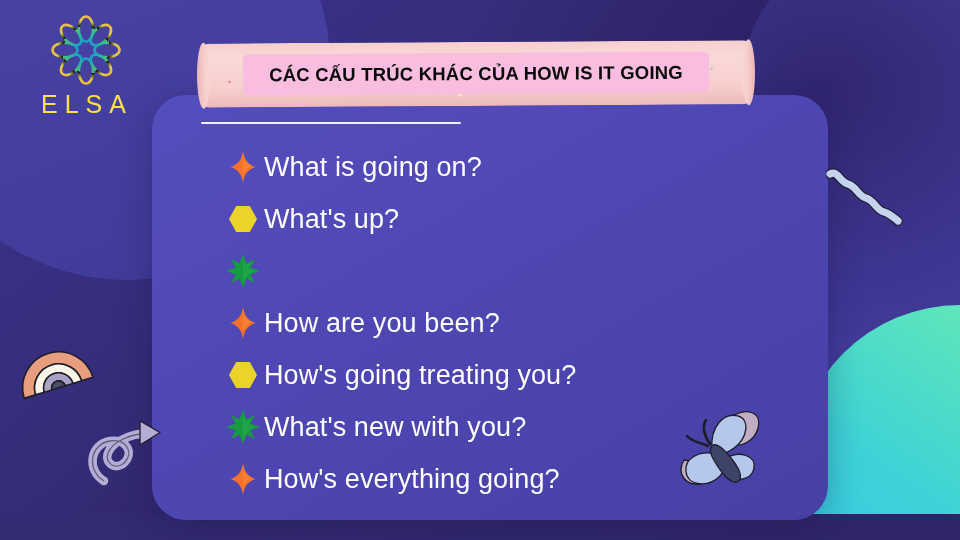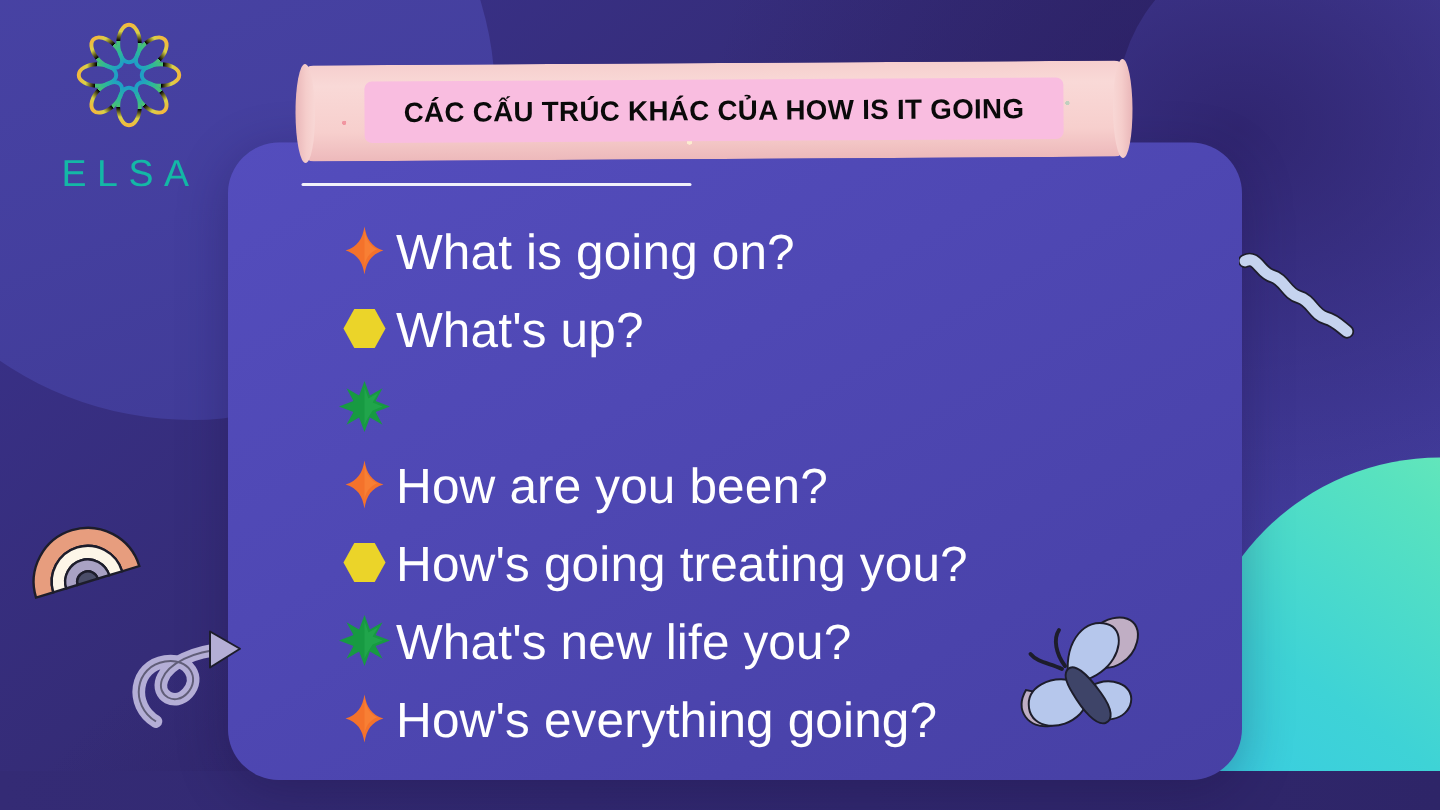--- a/index.html
+++ b/index.html
@@ -61,24 +61,24 @@
 
   
   .logo {
     position: absolute;
     left: 22px; top: 14px;
     width: 130px; height: 100px;
   }
   .logo-mark { position: absolute; left: 28px; top: 0; }
   .logo-word {
     position: absolute;
-    left: 0; top: 88px;
+    left: 0; top: 76px;
     width: 130px;
     text-align: center;
-    color: #14b8a6;
+    color: #fde047;
     font-size: 25px;
     letter-spacing: 7px;
     font-weight: 400;
   }
 
   
   .card {
     position: absolute;
     left: 152px; top: 95px;
     width: 676px; height: 425px;
@@ -159,21 +159,21 @@
   }
   .bullet {
     width: 42px;
     flex: 0 0 42px;
     display: flex;
     align-items: center;
     justify-content: center;
   }
   .item-text {
     color: #ffffff;
-    font-size: 33px;
+    font-size: 27px;
     font-weight: 400;
     letter-spacing: .1px;
     line-height: 1;
     white-space: nowrap;
   }
 
   
   .deco { position: absolute; }
   .deco-rainbow { left: 12px; top: 330px; transform: rotate(-17deg); }
   .deco-arrow   { left: 82px; top: 418px; }
@@ -305,21 +305,21 @@
 
     <div class="list-item">
       <span class="bullet">
         <svg width="36" height="36" viewBox="0 0 36 36">
             <g transform="translate(18,18)">
               <path d="M0 -17 L3.6 -7.4 L12 -12.1 L7.4 -3.6 L17 0 L7.4 3.6 L12 12.1 L3.6 7.4 L0 17 L-3.6 7.4 L-12 12.1 L-7.4 3.6 L-17 0 L-7.4 -3.6 L-12 -12.1 L-3.6 -7.4 Z" fill="#179a42"></path>
               <path d="M0 -13 L2.6 -5.4 L9 -8.8 L5.4 -2.6 L12 0 L5.4 2.6 L2 8 L0 12" fill="#2cb357" opacity=".45"></path>
             </g>
           </svg>
       </span>
-      <span class="item-text">What's new life you?</span>
+      <span class="item-text">What's new with you?</span>
     </div>
 
     <div class="list-item">
       <span class="bullet">
         <svg width="28" height="34" viewBox="0 0 28 34">
             <path d="M14 1 C15.4 9.6 18.6 14.4 26.6 17 C18.6 19.6 15.4 24.4 14 33 C12.6 24.4 9.4 19.6 1.4 17 C9.4 14.4 12.6 9.6 14 1 Z" fill="#f4722b"></path>
             <path d="M14 3 C15.1 10 17.4 14 22.5 16.2 C17.4 18.3 15.1 21.6 14 27" fill="#fb8b3c" opacity=".55"></path>
           </svg>
       </span>
       <span class="item-text">How's everything going?</span>

